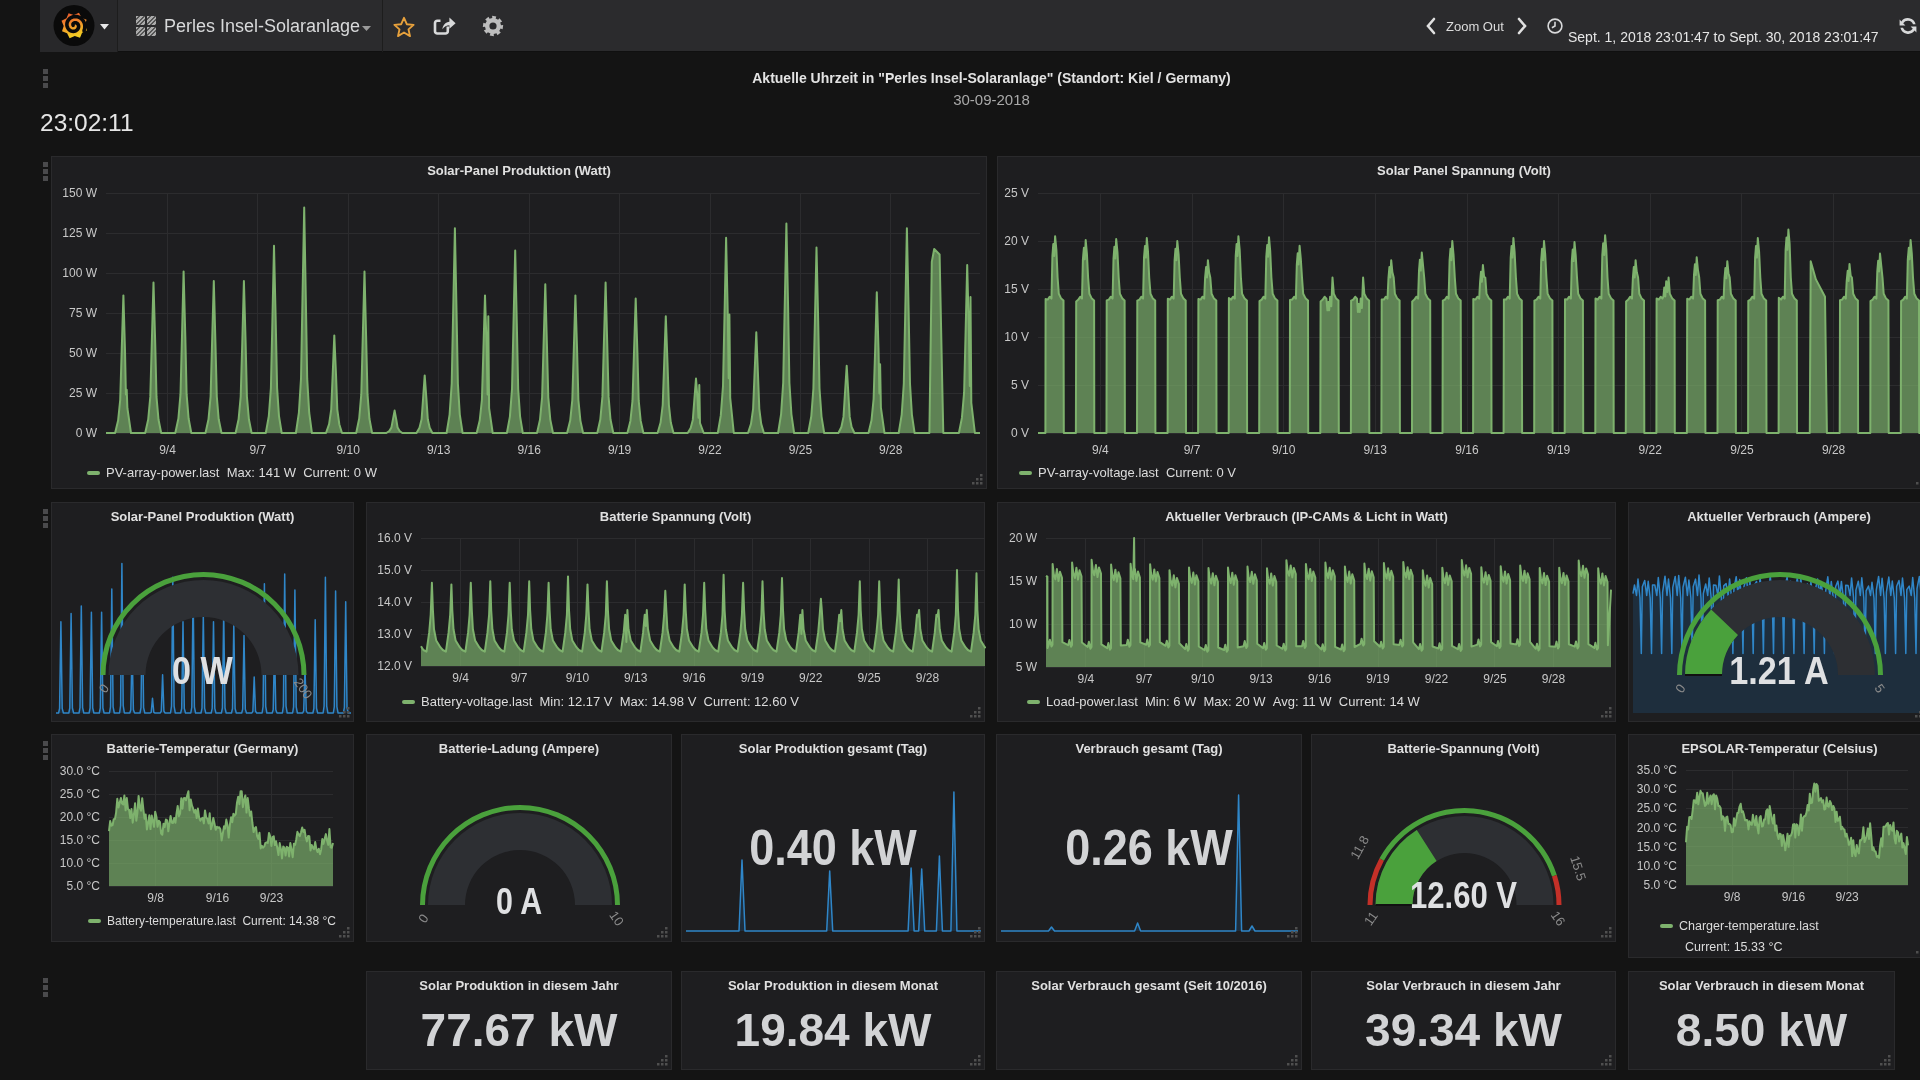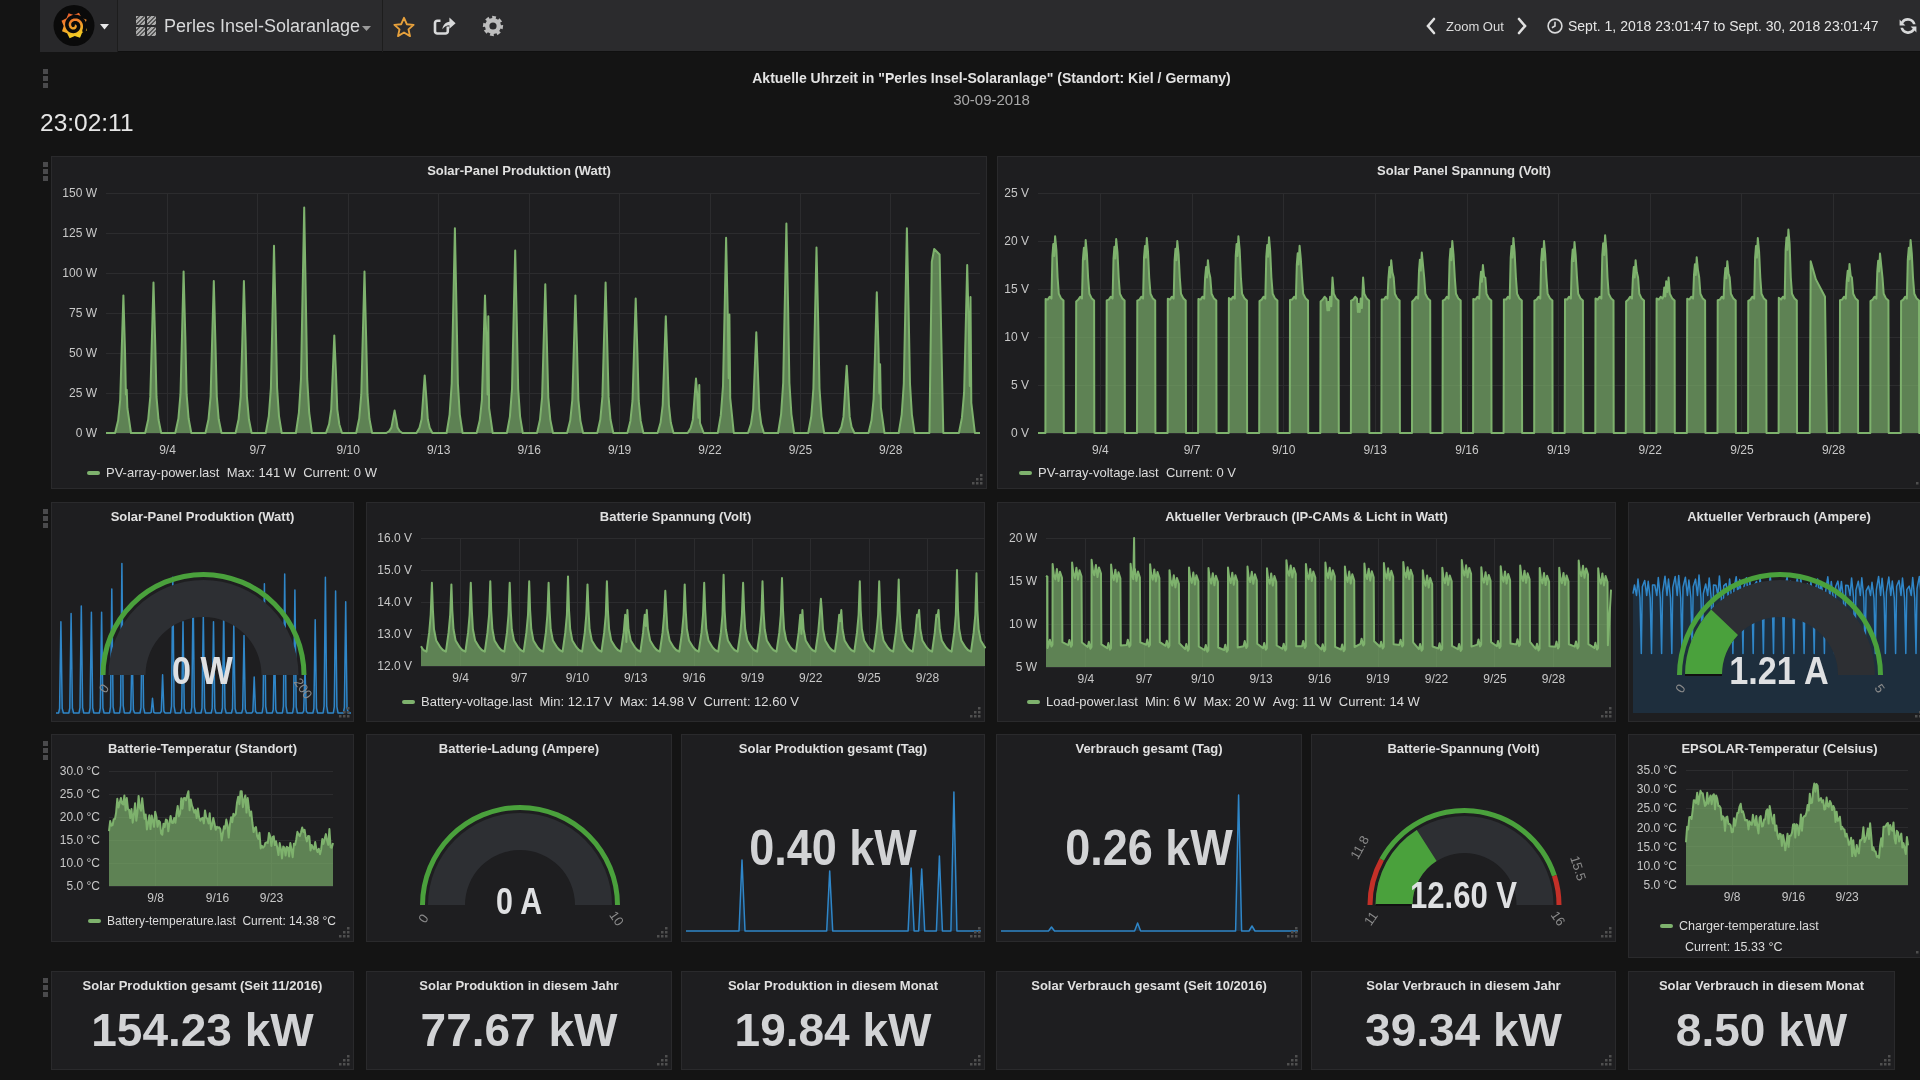--- a/index.html
+++ b/index.html
@@ -59,21 +59,21 @@
 <path d="M9,2 L3,9 L9,16" fill="none" stroke="#e0e0e0" stroke-width="2.6" stroke-linecap="round"></path>
       </svg>
 <div style="position:absolute;left:1406px;top:19px;font-size:13px;color:#dcdcdc">Zoom Out</div>
 <svg width="11" height="18" viewBox="0 0 11 18" style="position:absolute;left:1477px;top:17px">
 <path d="M2,2 L8,9 L2,16" fill="none" stroke="#e0e0e0" stroke-width="2.6" stroke-linecap="round"></path>
       </svg>
 <svg width="16" height="16" viewBox="0 0 16 16" style="position:absolute;left:1507px;top:18px">
 <circle cx="8" cy="8" r="6.9" fill="none" stroke="#d8d9da" stroke-width="1.6"></circle>
 <path d="M8,3.8 L8,8 L4.9,9.8" fill="none" stroke="#d8d9da" stroke-width="1.6"></path>
       </svg>
-<div style="position:absolute;left:1528px;top:18px;font-size:14px;color:#e6e6e6">Sept. 1, 2018 23:01:47 to Sept. 30, 2018 23:01:47</div>
+<div style="position:absolute;left:1528px;top:29px;font-size:14px;color:#e6e6e6">Sept. 1, 2018 23:01:47 to Sept. 30, 2018 23:01:47</div>
 <svg width="20" height="20" viewBox="0 0 20 20" style="position:absolute;left:1858px;top:16px">
 <path d="M17.6,8.2 A8,8 0 0 0 3.4,5.4 L1.6,3.4 L1.6,9.4 L7.4,9.4 L5.2,7.2 A5.6,5.6 0 0 1 15,8.2 Z" fill="#d8d9da"></path>
 <path d="M2.4,11.8 A8,8 0 0 0 16.6,14.6 L18.4,16.6 L18.4,10.6 L12.6,10.6 L14.8,12.8 A5.6,5.6 0 0 1 5,11.8 Z" fill="#d8d9da"></path>
       </svg>
 </div>
 <div style="position:absolute;left:0;top:70px;width:1903px;text-align:center;font-size:14px;font-weight:700;color:#e3e3e3">Aktuelle Uhrzeit in "Perles Insel-Solaranlage" (Standort: Kiel / Germany)</div>
 <div style="position:absolute;left:0;top:91px;width:1903px;text-align:center;font-size:15px;color:#a9a9a9">30-09-2018</div>
 <div style="position:absolute;left:0;top:109px;width:1903px;text-align:left;font-size:24.5px;color:#e6e6e6">23:02:11</div>
 <div style="position:absolute;left:3px;top:69px;width:5px">
       <div style="width:4.5px;height:4.5px;background:#4a4a4c;margin-bottom:2.5px"></div>
@@ -320,21 +320,21 @@
       <svg width="11" height="11" style="position:absolute;right:3px;bottom:3px">
         <rect x="8" y="0" width="2.5" height="2.5" fill="#4f4f4f"></rect>
         <rect x="8" y="4" width="2.5" height="2.5" fill="#4f4f4f"></rect>
         <rect x="8" y="8" width="2.5" height="2.5" fill="#4f4f4f"></rect>
         <rect x="4" y="4" width="2.5" height="2.5" fill="#4f4f4f"></rect>
         <rect x="4" y="8" width="2.5" height="2.5" fill="#4f4f4f"></rect>
         <rect x="0" y="8" width="2.5" height="2.5" fill="#4f4f4f"></rect>
       </svg>
     </div>
     <div class="panel" style="left:11px;top:734px;width:303px;height:208px">
-      <div class="ptitle">Batterie-Temperatur (Standort)</div>
+      <div class="ptitle">Batterie-Temperatur (Germany)</div>
       <svg width="303" height="208" style="position:absolute;left:0;top:0">
         <line x1="57" y1="151" x2="281" y2="151" stroke="#2c2c2e" stroke-width="1" shape-rendering="crispEdges"></line>
         <line x1="57" y1="128" x2="281" y2="128" stroke="#2c2c2e" stroke-width="1" shape-rendering="crispEdges"></line>
         <line x1="57" y1="105" x2="281" y2="105" stroke="#2c2c2e" stroke-width="1" shape-rendering="crispEdges"></line>
         <line x1="57" y1="82" x2="281" y2="82" stroke="#2c2c2e" stroke-width="1" shape-rendering="crispEdges"></line>
         <line x1="57" y1="59" x2="281" y2="59" stroke="#2c2c2e" stroke-width="1" shape-rendering="crispEdges"></line>
         <line x1="57" y1="36" x2="281" y2="36" stroke="#2c2c2e" stroke-width="1" shape-rendering="crispEdges"></line>
         <line x1="103.7" y1="36" x2="103.7" y2="151" stroke="#2c2c2e" stroke-width="1" shape-rendering="crispEdges"></line>
         <line x1="165.5" y1="36" x2="165.5" y2="151" stroke="#2c2c2e" stroke-width="1" shape-rendering="crispEdges"></line>
         <line x1="219.5" y1="36" x2="219.5" y2="151" stroke="#2c2c2e" stroke-width="1" shape-rendering="crispEdges"></line>
@@ -464,32 +464,20 @@
       <div style="position:absolute;left:56px;top:205px;font-size:12.5px;color:#dcdcdc">Current: 15.33 °C</div>
       <svg width="11" height="11" style="position:absolute;right:3px;bottom:3px">
         <rect x="8" y="0" width="2.5" height="2.5" fill="#4f4f4f"></rect>
         <rect x="8" y="4" width="2.5" height="2.5" fill="#4f4f4f"></rect>
         <rect x="8" y="8" width="2.5" height="2.5" fill="#4f4f4f"></rect>
         <rect x="4" y="4" width="2.5" height="2.5" fill="#4f4f4f"></rect>
         <rect x="4" y="8" width="2.5" height="2.5" fill="#4f4f4f"></rect>
         <rect x="0" y="8" width="2.5" height="2.5" fill="#4f4f4f"></rect>
       </svg>
     </div>
-    <div class="panel" style="left:11px;top:971px;width:303px;height:99px">
-      <div class="ptitle">Solar Produktion gesamt (Seit 11/2016)</div>
-      <div class="sval4" style="top:35px">154.23 kW</div>
-      <svg width="11" height="11" style="position:absolute;right:3px;bottom:3px">
-        <rect x="8" y="0" width="2.5" height="2.5" fill="#4f4f4f"></rect>
-        <rect x="8" y="4" width="2.5" height="2.5" fill="#4f4f4f"></rect>
-        <rect x="8" y="8" width="2.5" height="2.5" fill="#4f4f4f"></rect>
-        <rect x="4" y="4" width="2.5" height="2.5" fill="#4f4f4f"></rect>
-        <rect x="4" y="8" width="2.5" height="2.5" fill="#4f4f4f"></rect>
-        <rect x="0" y="8" width="2.5" height="2.5" fill="#4f4f4f"></rect>
-      </svg>
-    </div>
     <div class="panel" style="left:326px;top:971px;width:306px;height:99px">
       <div class="ptitle">Solar Produktion in diesem Jahr</div>
       <div class="sval4" style="top:35px">77.67 kW</div>
       <svg width="11" height="11" style="position:absolute;right:3px;bottom:3px">
         <rect x="8" y="0" width="2.5" height="2.5" fill="#4f4f4f"></rect>
         <rect x="8" y="4" width="2.5" height="2.5" fill="#4f4f4f"></rect>
         <rect x="8" y="8" width="2.5" height="2.5" fill="#4f4f4f"></rect>
         <rect x="4" y="4" width="2.5" height="2.5" fill="#4f4f4f"></rect>
         <rect x="4" y="8" width="2.5" height="2.5" fill="#4f4f4f"></rect>
         <rect x="0" y="8" width="2.5" height="2.5" fill="#4f4f4f"></rect>

